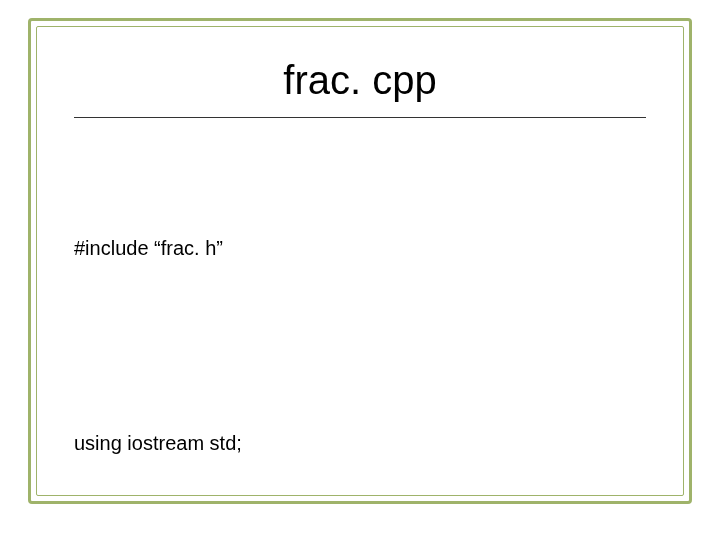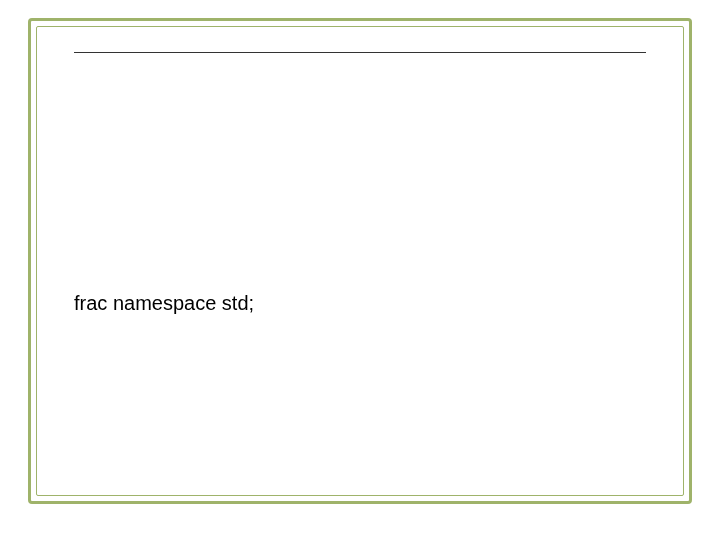--- a/index.html
+++ b/index.html
@@ -65,23 +65,25 @@
   }
   .blk { margin-bottom: 20px; }
 </style>
 </head>
 <body>
 
 <div class="slide">
   <div class="outer-border"></div>
   <div class="inner-border"></div>
   <div class="content">
+    <h1 class="title">frac. cpp</h1>
     <hr class="divider">
     <div class="code">
       <div class="blk">
+        <div>#include “frac. h”</div>
       </div>
       <div class="blk">
-        <div>frac namespace std;</div>
+        <div>using iostream std;</div>
       </div>
       
     </div>
   </div>
 </div>
 
 </body></html>

